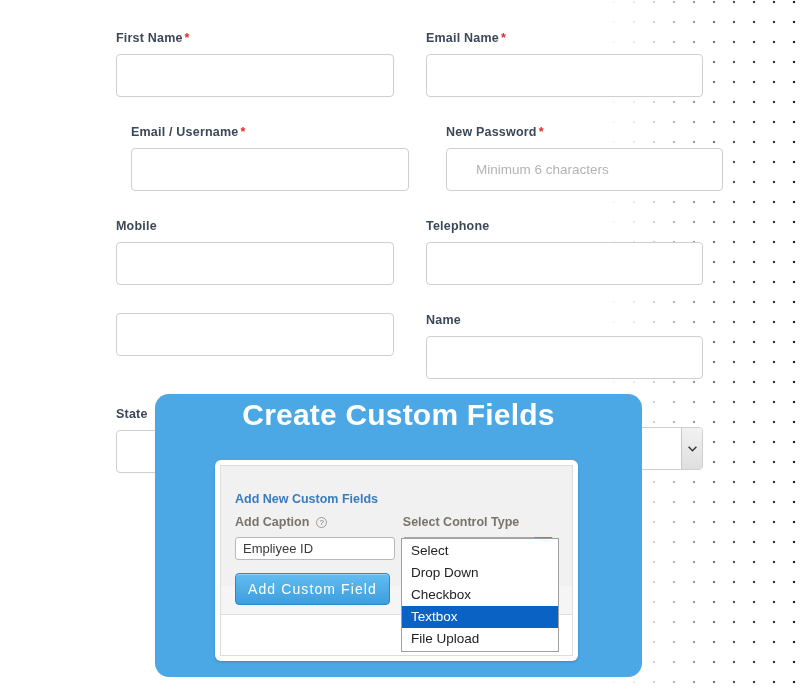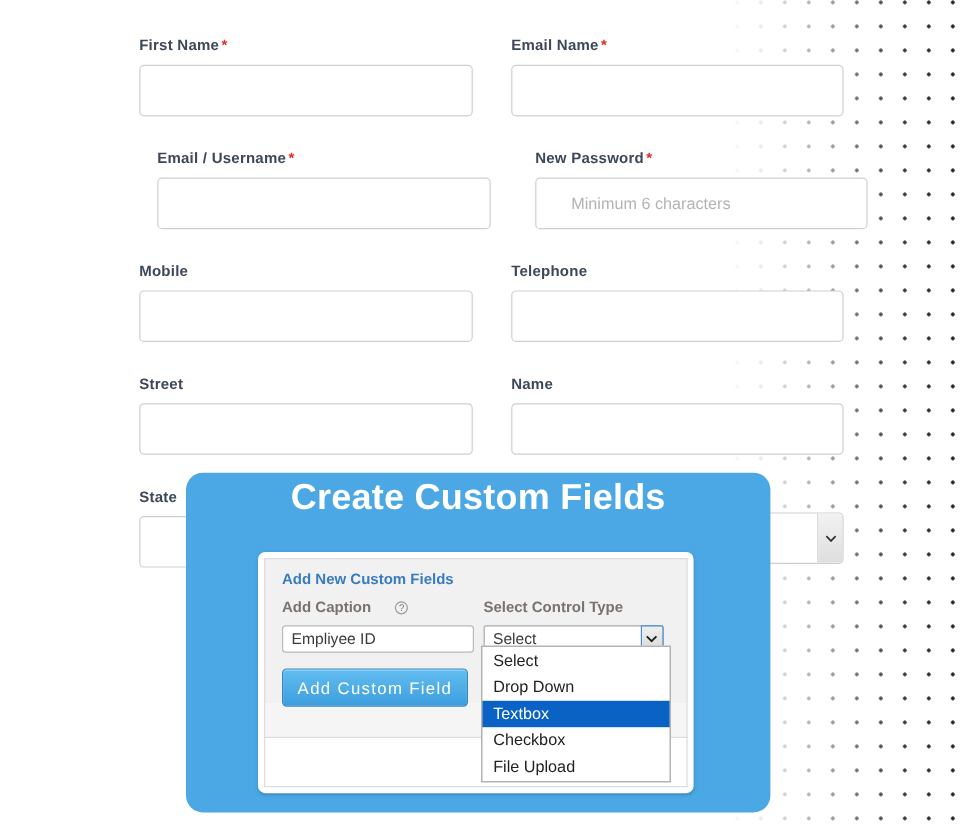--- a/index.html
+++ b/index.html
@@ -116,21 +116,21 @@
     width: 363px; height: 201px;
     background: #ffffff;
     border-radius: 6px;
     box-shadow: 0 1px 3px rgba(0,0,0,0.18);
     padding: 5px;
   }
   .card-body {
     background: #f1f1f1;
     border: 1px solid #dddddd;
     border-bottom: none;
-    padding: 10px 14px 12px 14px;
+    padding: 26px 14px 12px 14px;
     height: 121px;
   }
   .card-sub {
     background: #f5f5f5;
     border: 1px solid #dddddd;
     border-top: none;
     height: 29px;
   }
   .card-foot {
     background: #ffffff;
@@ -146,21 +146,21 @@
     font-family: "Liberation Sans", sans-serif;
   }
   .col2 { display: flex; gap: 0; }
   .col { }
   .col.left { width: 173px; }
   .col.right { width: 160px; }
   .small-label {
     font-size: 12.5px;
     color: #7a736b;
     font-weight: bold;
-    display: flex; align-items: center; gap: 20px;
+    display: flex; align-items: center; gap: 7px;
     margin-bottom: 8px;
     font-family: "Liberation Sans", sans-serif;
   }
   .q-icon {
     display: inline-block;
     width: 11px; height: 11px;
     border: 1px solid #9b9b9b;
     border-radius: 50%;
     color: #7a736b;
     font-size: 8px;
@@ -295,23 +295,20 @@
     </div>
 
     <div class="frow" style="left:426px; top:219px;">
       <label class="field-label">
         <span>Telephone</span>
       </label>
       <input class="text-input wide" type="text" style="">
     </div>
 
     <div class="frow" style="left:116px; top:313px;">
-      <label class="field-label">
-        <span>Street</span>
-      </label>
       <input class="text-input" type="text" style="">
     </div>
 
     <div class="frow" style="left:426px; top:313px;">
       <label class="field-label">
         <span>Name</span>
       </label>
       <input class="text-input wide" type="text" style="">
     </div>
 
@@ -375,18 +372,18 @@
       </div>
 
       <div class="card-sub"></div>
       <div class="card-foot"></div>
     </div>
   </div>
 
   <div class="dropdown-list">
     <div class="dd-item">Select</div>
     <div class="dd-item">Drop Down</div>
+    <div class="dd-item">Checkbox</div>
     <div class="dd-item selected">Textbox</div>
-    <div class="dd-item">Checkbox</div>
     <div class="dd-item">File Upload</div>
   </div>
 
 </div>
 
 </body></html>

